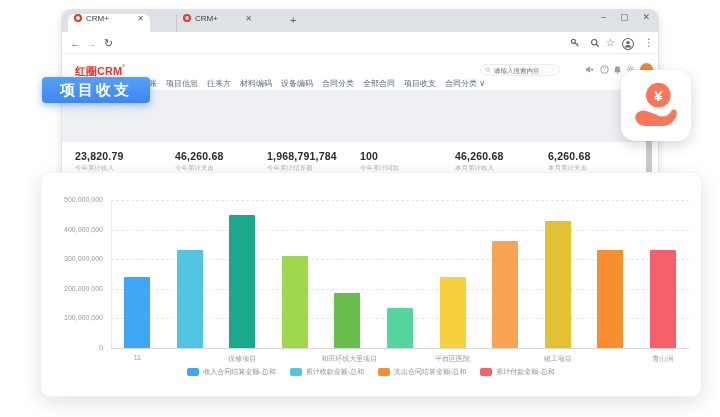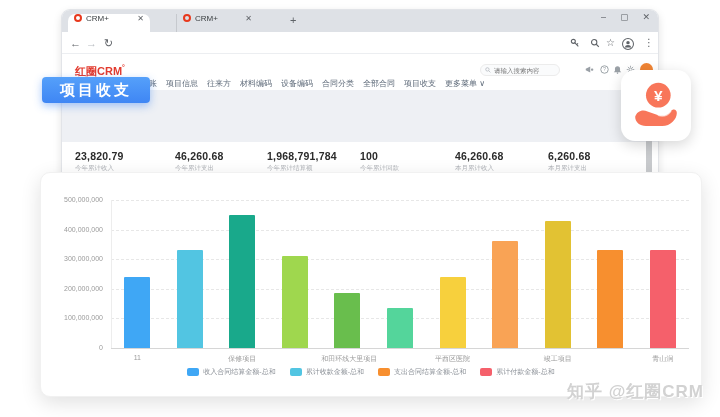--- a/index.html
+++ b/index.html
@@ -164,21 +164,21 @@
           <span class="nav-item">首页</span>
           <span class="nav-item">项目管理</span>
           <span class="nav-item">台账</span>
           <span class="nav-item">项目信息</span>
           <span class="nav-item">往来方</span>
           <span class="nav-item">材料编码</span>
           <span class="nav-item">设备编码</span>
           <span class="nav-item">合同分类</span>
           <span class="nav-item">全部合同</span>
           <span class="nav-item">项目收支</span>
-          <span class="nav-item">更多菜单 ∨</span>
+          <span class="nav-item">合同分类 ∨</span>
         </div>
 
       <div class="app-content">
         <div class="metrics-card">
           <div id="row1">
               <div class="metric" style="left: 13px; top: 8px;">
                 <div class="metric-value">23,820.79</div>
                 <div class="metric-label">今年累计收入</div>
               </div>
               <div class="metric" style="left: 113px; top: 8px;">
@@ -267,14 +267,13 @@
           <span class="swatch" style="background: rgb(247, 143, 47);"></span>
           <span>支出合同结算金额-总和</span>
         </div>
         <div class="legend-item">
           <span class="swatch" style="background: rgb(245, 96, 107);"></span>
           <span>累计付款金额-总和</span>
         </div>
       </div>
   </div>
 
-  <div class="watermark">知乎 @红圈CRM</div>
 </div>
 
 </body></html>

